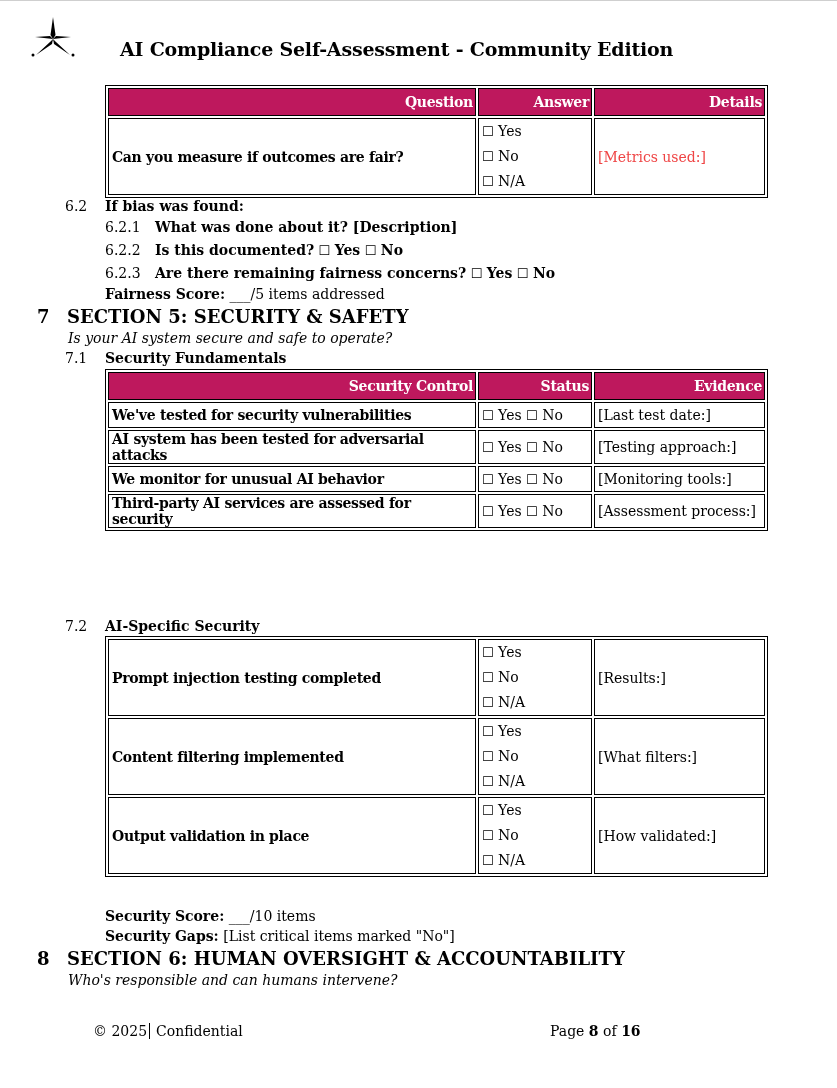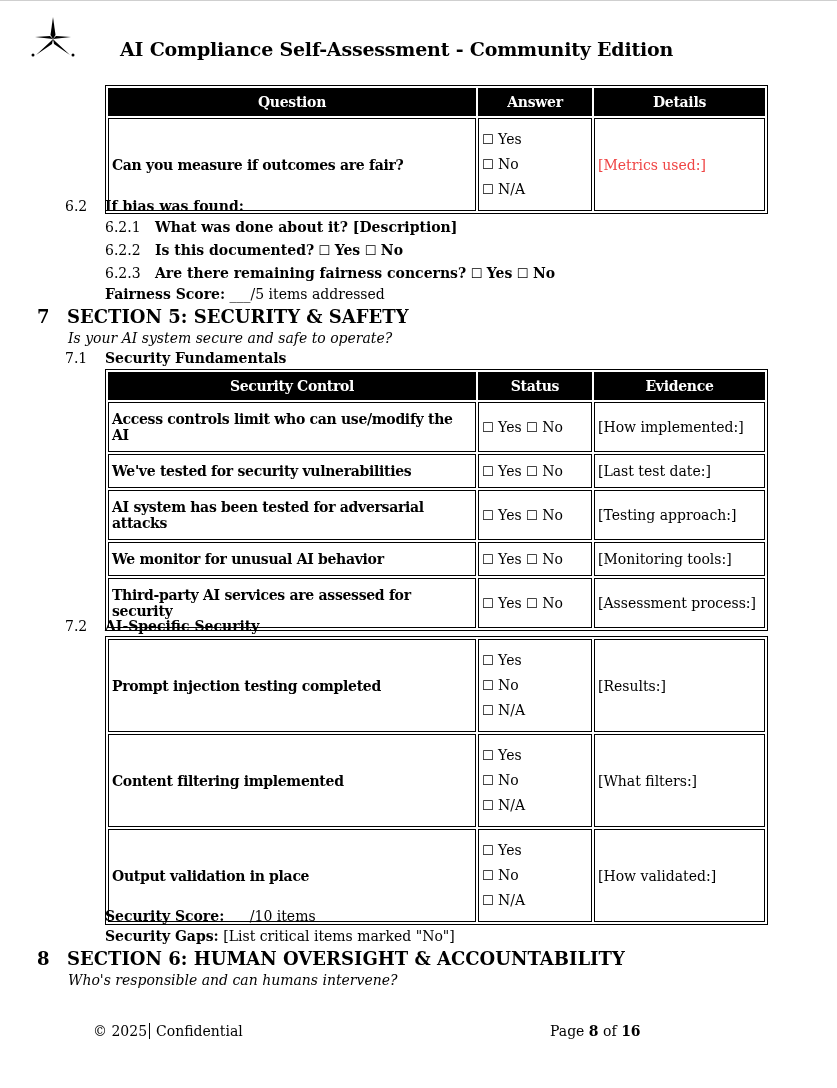--- a/index.html
+++ b/index.html
@@ -14,26 +14,26 @@
   .doc-title {
     position: absolute; left: 120px; top: 37px;
     font-size: 19px; font-weight: bold; letter-spacing: -0.2px;
   }
   table.grid {
     position: absolute; left: 105px; width: 663px;
     border: 1px solid #000; border-collapse: separate; border-spacing: 2px;
     font-size: 14px; table-layout: fixed;
   }
   table.grid th {
-    background: #000000; color: #fff; text-align: center; font-weight: bold;
+    background: #be185d; color: #fff; text-align: right; font-weight: bold;
     height: 26px; padding: 0 2px; font-size: 14px; letter-spacing: -0.3px;
     border: 1px solid #000;
   }
   table.grid td {
-    border: 1px solid #000; padding: 8px 3px; vertical-align: middle;
+    border: 1px solid #000; padding: 0 3px; vertical-align: middle;
     font-size: 14px;
   }
   td.q { font-weight: bold; letter-spacing: -0.3px; }
   td.ev { color: #ef4444; }
   .opt { line-height: 24px; }
   .chk { font-family: "DejaVu Sans", sans-serif; font-size: 13px; }
   .line { position: absolute; font-size: 14px; white-space: nowrap; }
   .num { display: inline-block; }
   .b { font-weight: bold; }
   .sec { position: absolute; font-size: 18px; font-weight: bold; white-space: nowrap; }
@@ -112,25 +112,20 @@
       <col style="width:114px">
       <col>
     </colgroup>
   <tbody>
       <tr>
     <th>Security Control</th>
     <th>Status</th>
     <th>Evidence</th>
   </tr>
   <tr style="height:26px;">
-    <td class="q">Access controls limit who can use/modify the AI</td>
-    <td><span><span class="chk">☐</span> <span>Yes</span></span> <span><span class="chk">☐</span> <span>No</span></span></td>
-    <td>[How implemented:]</td>
-  </tr>
-  <tr style="height:26px;">
     <td class="q">We've tested for security vulnerabilities</td>
     <td><span><span class="chk">☐</span> <span>Yes</span></span> <span><span class="chk">☐</span> <span>No</span></span></td>
     <td>[Last test date:]</td>
   </tr>
   <tr style="height:26px;">
     <td class="q">AI system has been tested for adversarial attacks</td>
     <td><span><span class="chk">☐</span> <span>Yes</span></span> <span><span class="chk">☐</span> <span>No</span></span></td>
     <td>[Testing approach:]</td>
   </tr>
   <tr style="height:26px;">

